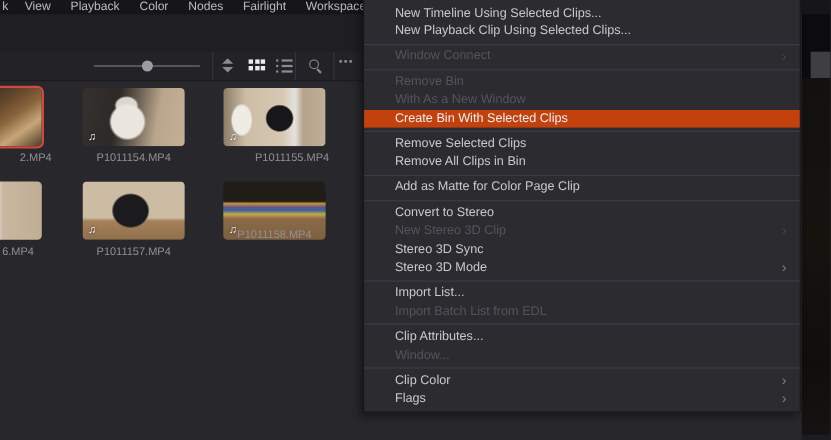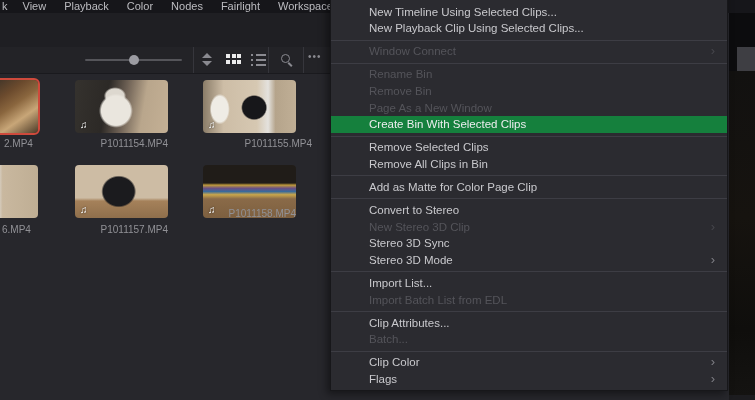--- a/index.html
+++ b/index.html
@@ -33,21 +33,21 @@
   .r1{top:0;} .r2{top:5px;} .r3{top:10px;}
   .icon-search{position:absolute;left:280px;top:6px;width:14px;height:14px;}
   .icon-search .lens{position:absolute;left:1px;top:1px;width:7px;height:7px;border:1.5px solid #8a8a90;border-radius:50%;}
   .icon-search .stem{position:absolute;left:9px;top:9px;width:5px;height:1.5px;background:#8a8a90;transform:rotate(45deg);transform-origin:0 0;}
   .icon-more{position:absolute;left:308px;top:4px;color:#8a8a90;font-size:10px;letter-spacing:1px;}
   
   .content{position:absolute;left:0;top:74px;width:330px;height:326px;background:#27272c;}
   .thumb{position:absolute;width:93px;height:53px;border-radius:4px;background:#555;overflow:hidden;}
   .thumb.selected{outline:2px solid #cf4a3c;outline-offset:0;}
   .note{position:absolute;left:5px;bottom:3px;color:#fff;font-size:10px;text-shadow:0 0 2px rgba(0,0,0,.8);}
-  .clip-label{position:absolute;width:93px;text-align:right;color:#919196;font-size:10px;white-space:nowrap;}
+  .clip-label{position:absolute;width:93px;text-align:center;color:#919196;font-size:10px;white-space:nowrap;}
   .clip-label.edge{text-align:left;width:60px;}
   .t1152{background:
     radial-gradient(circle at 20% 15%, #43556a 0 14%, transparent 30%),
     linear-gradient(145deg,#2c3442 0%,#3c3228 28%,#6b4a2d 48%,#8a663e 62%,#c8a678 78%,#4c3a27 100%);}
   .t1154{background:
     radial-gradient(ellipse 26% 46% at 44% 58%, #eae6de 0 60%, transparent 70%),
     radial-gradient(ellipse 16% 22% at 43% 30%, #ddd8cf 0 60%, transparent 75%),
     linear-gradient(100deg,#35322e 0%,#2c2926 34%,#6d6054 52%,#b9a68c 72%,#c4b095 100%);}
   .t1155{background:
     radial-gradient(ellipse 15% 40% at 18% 55%, #efece5 0 60%, transparent 72%),
@@ -59,28 +59,28 @@
     linear-gradient(180deg,#cdbca4 0 62%,#a5815a 68%,#8f6f4c 100%);}
   .t1158{background:
     linear-gradient(180deg,#201c18 0 34%,#bf9a3a 38%,#6a4f85 44%,#3a6a9a 50%,#caa64a 56%,#8a6a48 64%,#7d6040 100%);}
   
   .context-menu{
     position:absolute;left:330px;top:-13px;width:398px;box-sizing:border-box;
     background:#2b2b30;border:1px solid #17171a;border-top:none;
     box-shadow:-3px 3px 8px rgba(0,0,0,.45);z-index:10;padding-bottom:3px;
   }
   .mi{
-    height:16.6px;line-height:16.6px;padding:0 12px 0 38px;font-size:11.5px;color:#c9c9cd;
+    height:16.6px;line-height:16.6px;padding:0 12px 0 28px;font-size:11.5px;color:#c9c9cd;
     display:flex;justify-content:space-between;align-items:center;white-space:nowrap;cursor:default;
   }
   .mi .arr{color:#7e7e84;font-size:13px;line-height:16.6px;}
   .mi .sc{color:#b4b4b9;}
   .mi.disabled{color:#54545a;}
   .mi.disabled .arr{color:#46464c;}
-  .mi.hl{background:#15803d;color:#ededef;}
+  .mi.hl{background:#c2410c;color:#ededef;}
   .msep{height:1px;background:#3d3d44;margin:2.75px 0;}
   
   .sliver{position:absolute;left:729px;top:0;width:26px;height:400px;background:#0c0c0e;z-index:0;}
   .sliver .band-toolbar{position:absolute;left:8px;top:47px;width:18px;height:24px;background:#3e3e43;}
   .sliver .video{position:absolute;left:0;top:71px;width:26px;height:324px;background:linear-gradient(180deg,#121110 0%,#16130f 45%,#0f0e0c 80%,#141311 100%);}
   .sliver .band-bottom{position:absolute;left:0;top:395px;width:26px;height:5px;background:#1c1c1f;}
 </style>
 </head>
 <body>
 
@@ -126,21 +126,21 @@
       <span class="lens"></span>
       <span class="stem"></span>
     </div>
   <div class="vsep" style="left:303px"></div>
   <div class="icon-more">•••</div>
 </div>
 
 <div class="content">
 
   <div class="thumb t1152 selected" style="left:-55px;top:6px"></div>
-  <div class="clip-label edge" style="left:4px;top:64px">2.MP4</div>
+  <div class="clip-label edge" style="left:18px;top:64px">2.MP4</div>
 
   <div class="thumb t1154" style="left:75px;top:6px">
     <span class="note">♫</span>
   </div>
   <div class="clip-label" style="left:75px;top:64px">P1011154.MP4</div>
 
   <div class="thumb t1155" style="left:203px;top:6px">
     <span class="note">♫</span>
   </div>
   <div class="clip-label" style="left:219px;top:64px">P1011155.MP4</div>
@@ -176,27 +176,24 @@
   <div class="mi">
     <span>New Playback Clip Using Selected Clips...</span>
   </div>
   <div class="msep"></div>
   <div class="mi disabled">
     <span>Window Connect</span>
     <span class="arr">›</span>
   </div>
   <div class="msep"></div>
   <div class="mi disabled">
-    <span>Rename Bin</span>
-  </div>
-  <div class="mi disabled">
     <span>Remove Bin</span>
   </div>
   <div class="mi disabled">
-    <span>Page As a New Window</span>
+    <span>With As a New Window</span>
   </div>
   <div class="mi hl">
     <span>Create Bin With Selected Clips</span>
   </div>
   <div class="msep"></div>
   <div class="mi">
     <span>Remove Selected Clips</span>
   </div>
   <div class="mi">
     <span>Remove All Clips in Bin</span>
@@ -225,21 +222,21 @@
     <span>Import List...</span>
   </div>
   <div class="mi disabled">
     <span>Import Batch List from EDL</span>
   </div>
   <div class="msep"></div>
   <div class="mi">
     <span>Clip Attributes...</span>
   </div>
   <div class="mi disabled">
-    <span>Batch...</span>
+    <span>Window...</span>
   </div>
   <div class="msep"></div>
   <div class="mi">
     <span>Clip Color</span>
     <span class="arr">›</span>
   </div>
   <div class="mi">
     <span>Flags</span>
     <span class="arr">›</span>
   </div>

